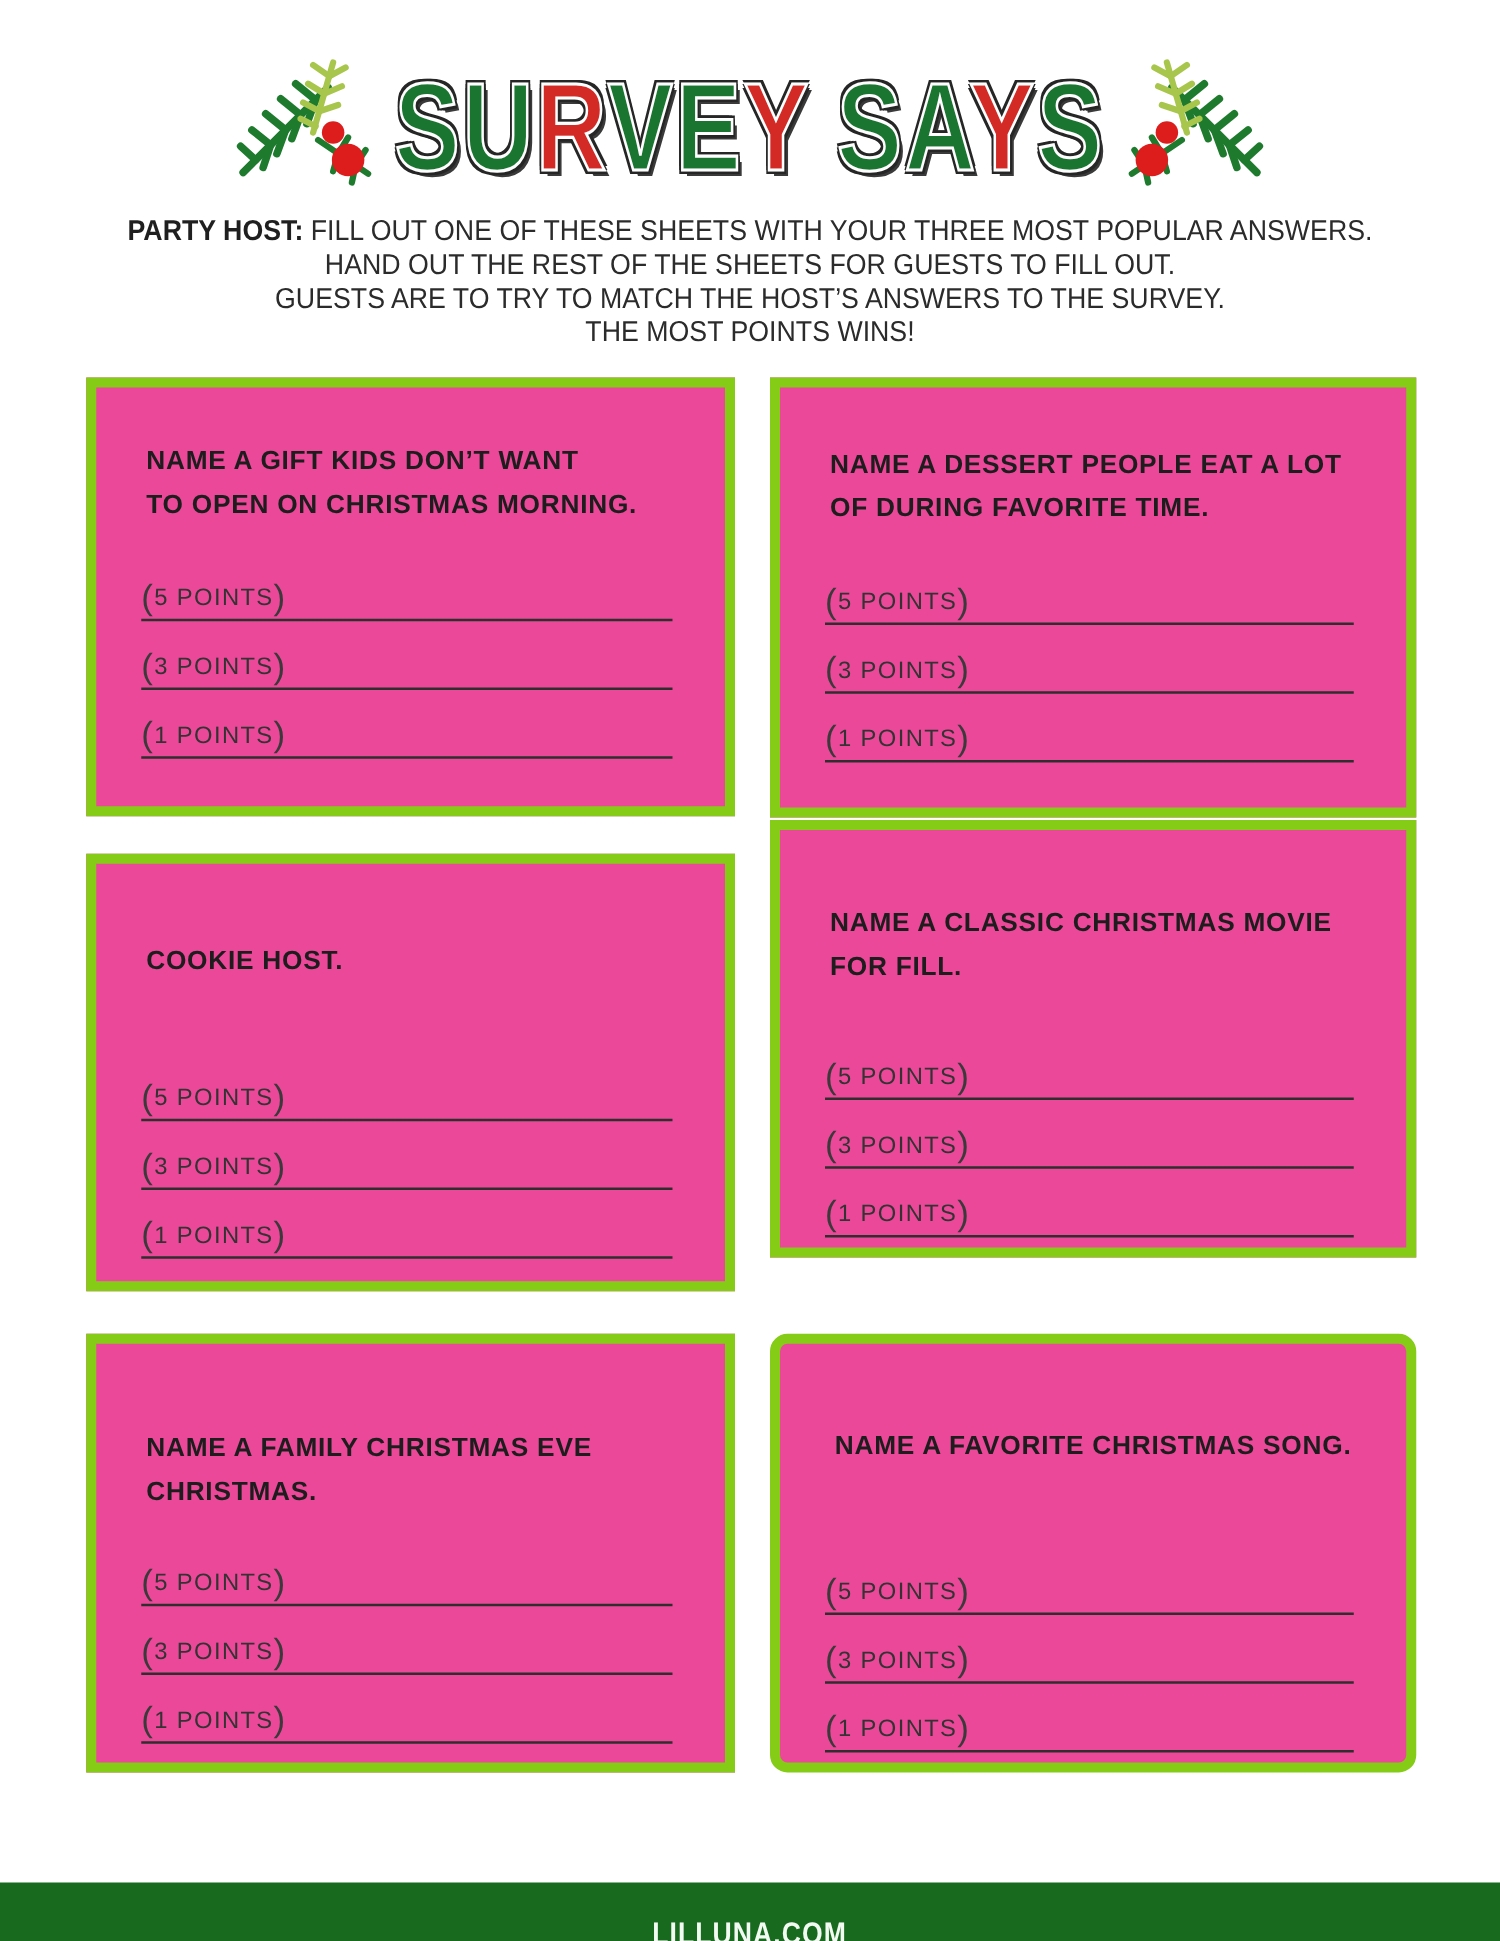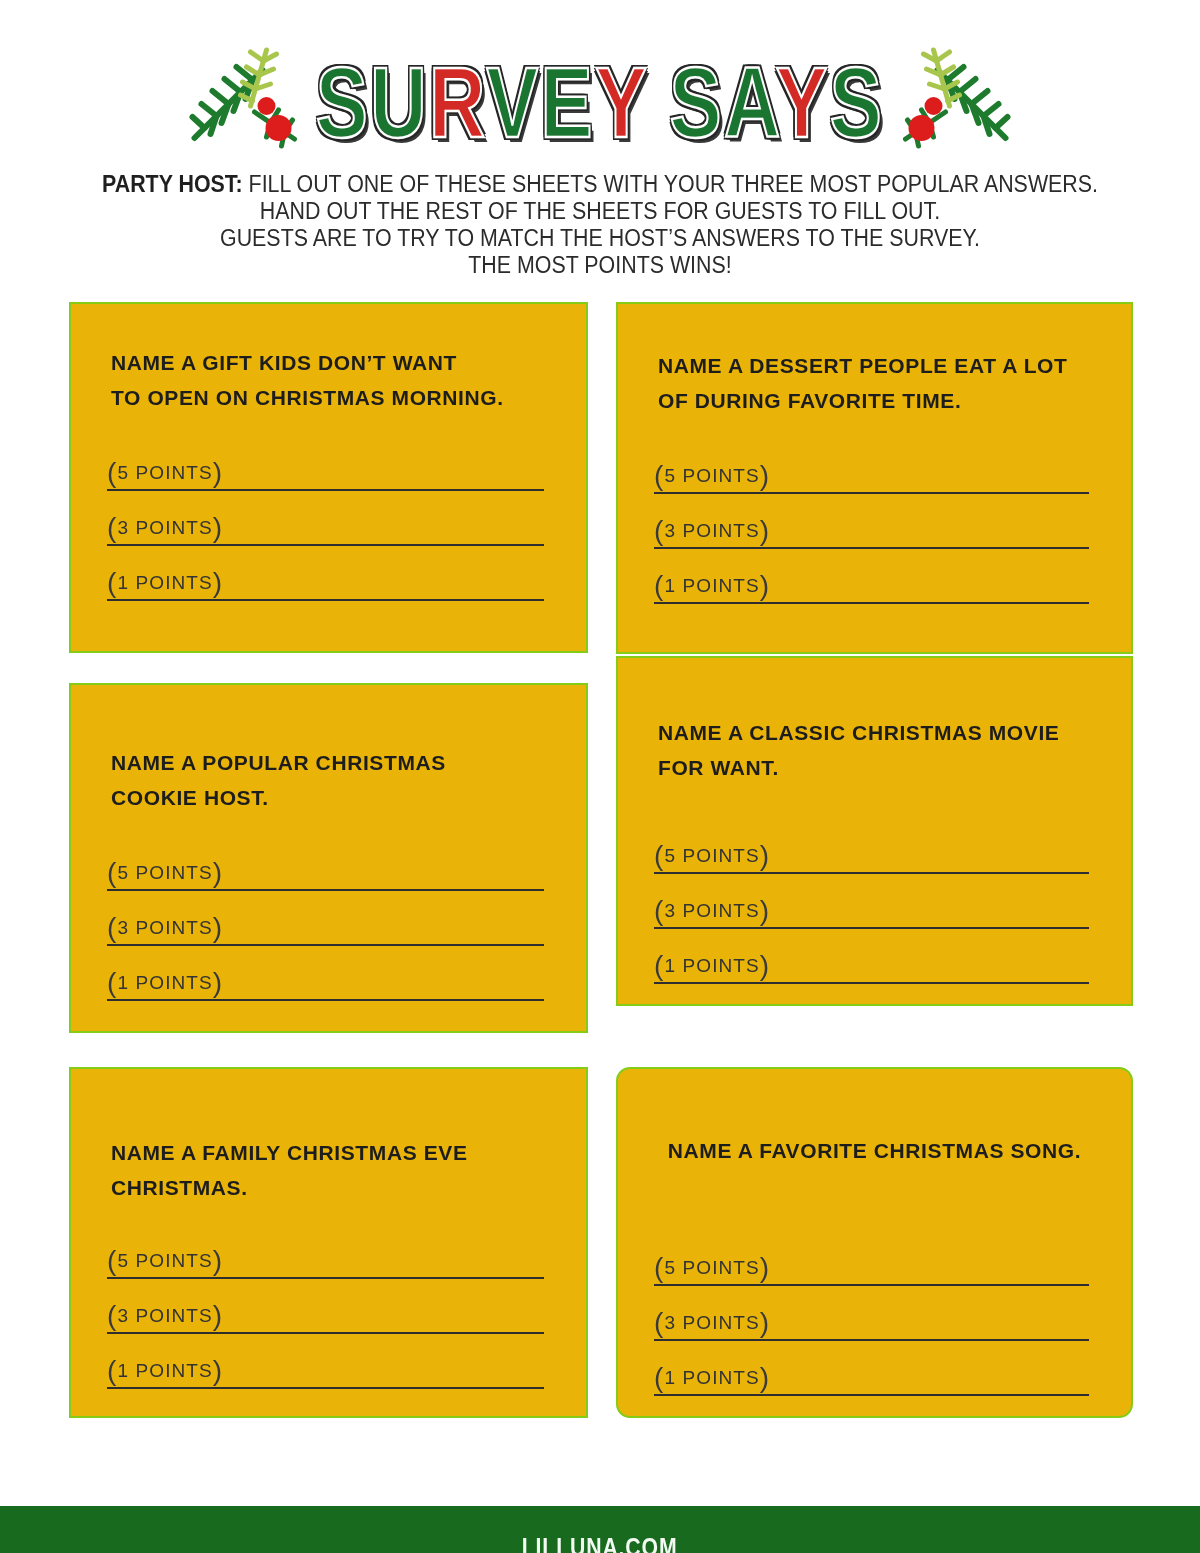--- a/index.html
+++ b/index.html
@@ -40,21 +40,21 @@
 
   
   .instructions{
     position:absolute;left:0;right:0;top:171px;text-align:center;
     font-size:23px;line-height:27px;color:#2b2b2b;
     transform:scaleX(0.93);transform-origin:50% 0;
   }
   .instr-line b{font-weight:700;color:#1f1f1f;}
 
   
-  .card{position:absolute;border:2px solid #84cc16;background:#eab308;box-sizing:border-box;}
+  .card{position:absolute;border:8px solid #84cc16;background:#ec4899;box-sizing:border-box;}
   .c0{left:69px; top:302px; width:519px;height:351px;}
   .c1{left:616px;top:302px; width:517px;height:352px;}
   .c2{left:69px; top:683px; width:519px;height:350px;}
   .c3{left:616px;top:656px; width:517px;height:350px;}
   .c4{left:69px; top:1067px;width:519px;height:351px;}
   .c5{left:616px;top:1067px;width:517px;height:351px;border-radius:14px;}
 
   .question{
     position:absolute;left:40px;right:26px;
     font-weight:700;font-size:21px;line-height:35px;letter-spacing:0.6px;
@@ -246,21 +246,20 @@
               <span class="paren">(</span>
               <span>1 POINTS</span>
               <span class="paren">)</span>
             </span>
             <span class="slot-value"></span>
           </div>
         </div>
       </section>
       <section class="card c2">
         <div class="question">
-          <span class="qline">NAME A POPULAR CHRISTMAS</span>
           <span class="qline">COOKIE HOST.</span>
         </div>
         <div class="answers">
           <div class="slot">
             <span class="slot-label">
               <span class="paren">(</span>
               <span>5 POINTS</span>
               <span class="paren">)</span>
             </span>
             <span class="slot-value"></span>
@@ -279,21 +278,21 @@
               <span>1 POINTS</span>
               <span class="paren">)</span>
             </span>
             <span class="slot-value"></span>
           </div>
         </div>
       </section>
       <section class="card c3">
         <div class="question">
           <span class="qline">NAME A CLASSIC CHRISTMAS MOVIE</span>
-          <span class="qline">FOR WANT.</span>
+          <span class="qline">FOR FILL.</span>
         </div>
         <div class="answers">
           <div class="slot">
             <span class="slot-label">
               <span class="paren">(</span>
               <span>5 POINTS</span>
               <span class="paren">)</span>
             </span>
             <span class="slot-value"></span>
           </div>

